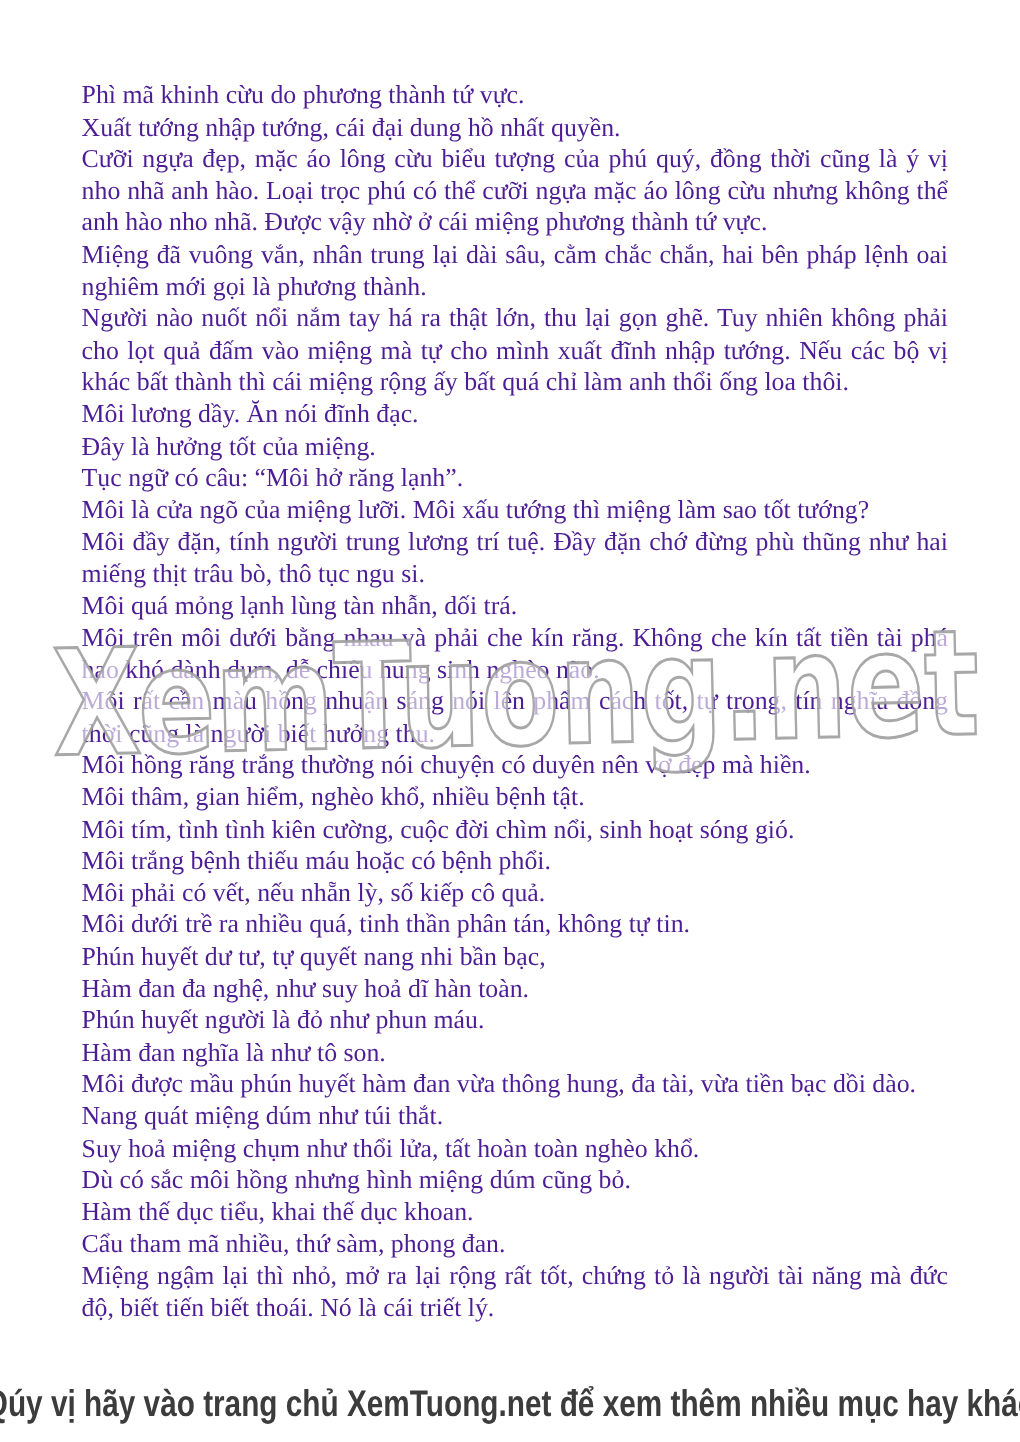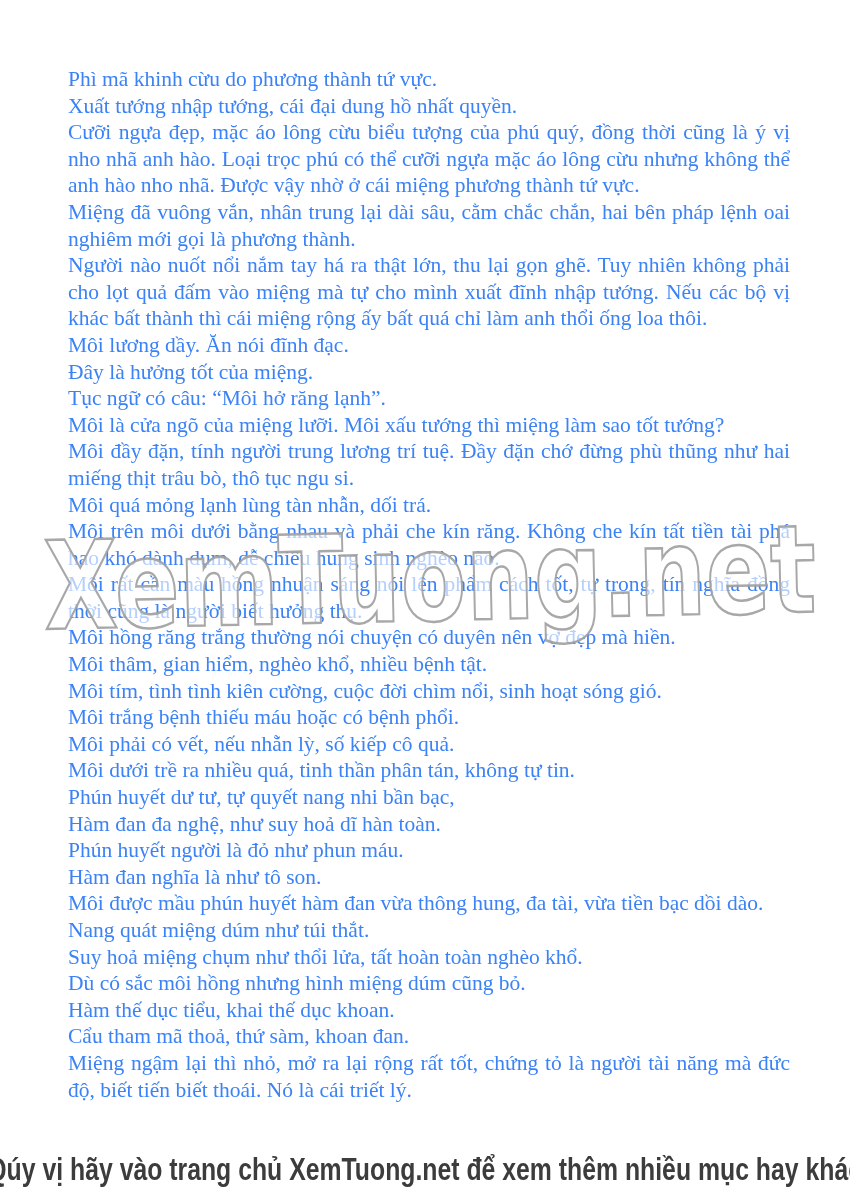--- a/index.html
+++ b/index.html
@@ -13,21 +13,21 @@
     height: 1202px;
     background: #ffffff;
     overflow: hidden;
     font-family: "Liberation Serif", "DejaVu Serif", serif;
   }
   .content {
     position: absolute;
     top: 66px;
     left: 68px;
     width: 722px;
-    color: #3b82f6;
+    color: #4c1d95;
     font-size: 21.5px;
     line-height: 26.6px;
     text-align: justify;
   }
   .content p {
     margin: 0;
     padding: 0;
   }
   .watermark {
     position: absolute;
@@ -90,21 +90,21 @@
       <p>Môi dưới trề ra nhiều quá, tinh thần phân tán, không tự tin.</p>
       <p>Phún huyết dư tư, tự quyết nang nhi bần bạc,</p>
       <p>Hàm đan đa nghệ, như suy hoả dĩ hàn toàn.</p>
       <p>Phún huyết người là đỏ như phun máu.</p>
       <p>Hàm đan nghĩa là như tô son.</p>
       <p>Môi được mầu phún huyết hàm đan vừa thông hung, đa tài, vừa tiền bạc dồi dào.</p>
       <p>Nang quát miệng dúm như túi thắt.</p>
       <p>Suy hoả miệng chụm như thổi lửa, tất hoàn toàn nghèo khổ.</p>
       <p>Dù có sắc môi hồng nhưng hình miệng dúm cũng bỏ.</p>
       <p>Hàm thế dục tiểu, khai thế dục khoan.</p>
-      <p>Cẩu tham mã thoả, thứ sàm, khoan đan.</p>
+      <p>Cẩu tham mã nhiều, thứ sàm, phong đan.</p>
       <p>Miệng ngậm lại thì nhỏ, mở ra lại rộng rất tốt, chứng tỏ là người tài năng mà đức độ, biết tiến biết thoái. Nó là cái triết lý.</p>
     </div>
 
   <div class="watermark">XemTuong.net</div>
 
   <div class="footer">
     <span class="footer-text">Qúy vị hãy vào trang chủ XemTuong.net để xem thêm nhiều mục hay khác</span>
   </div>
 
 </div>

